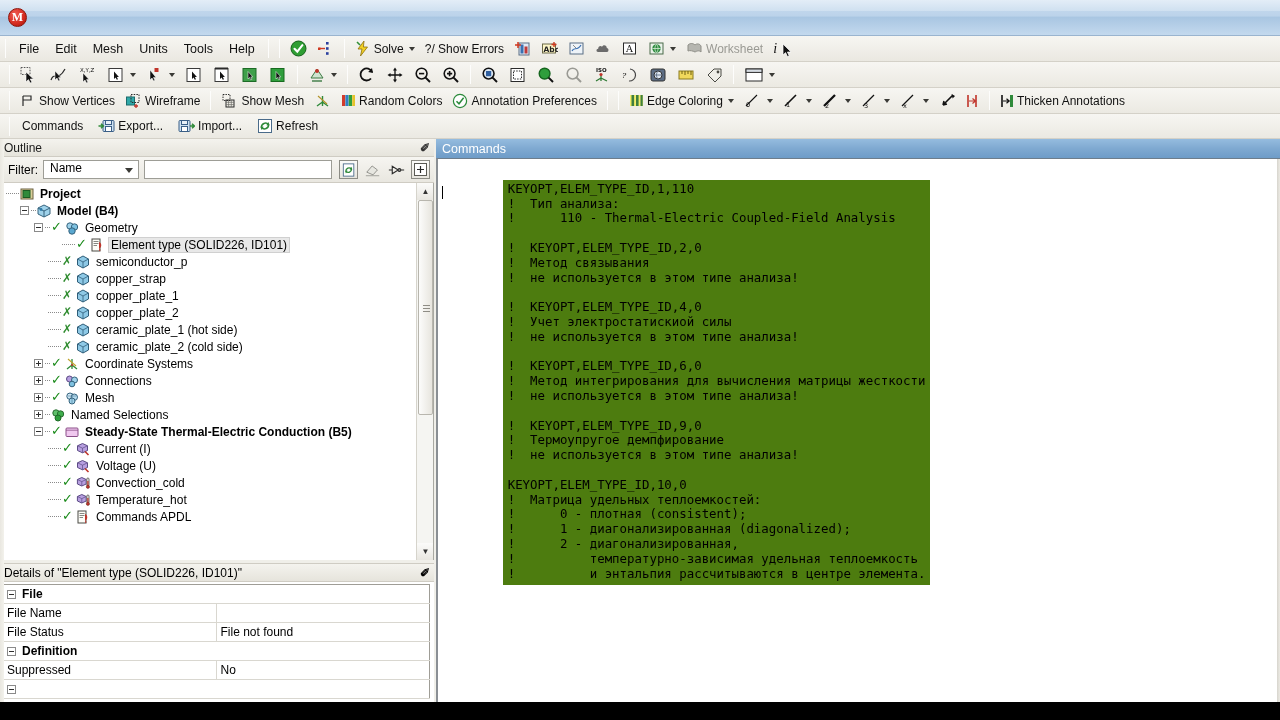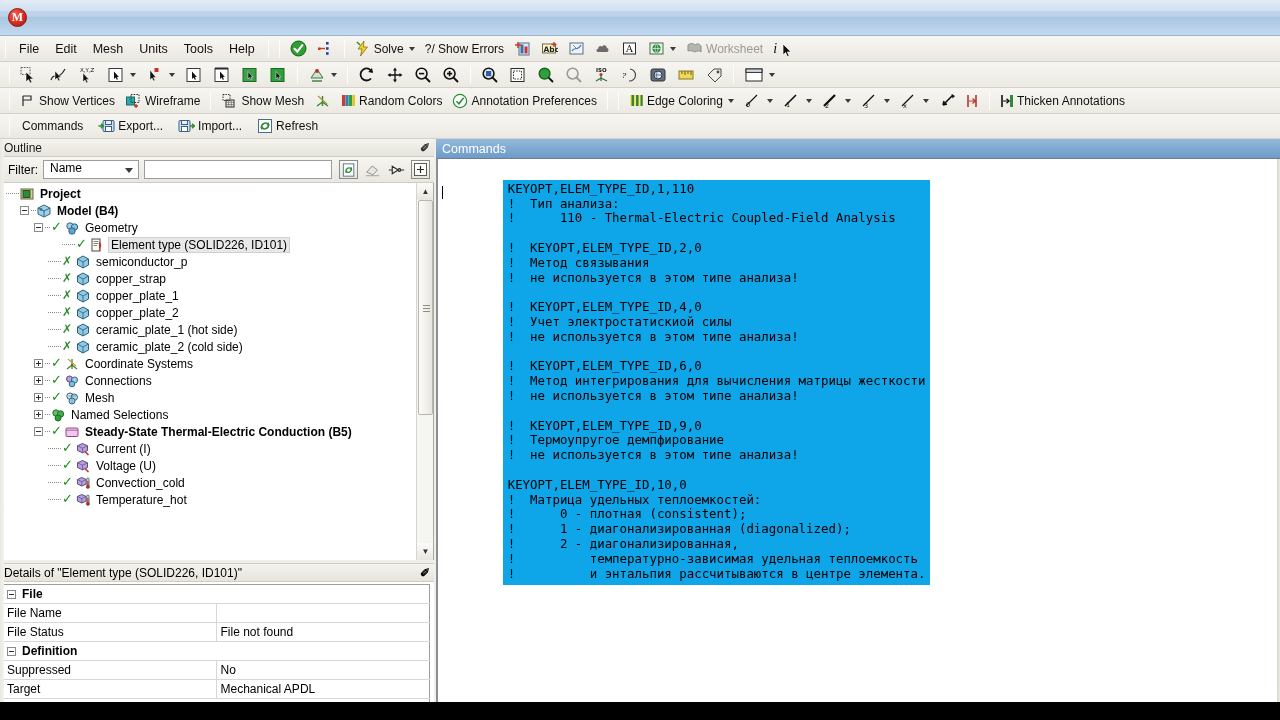--- a/index.html
+++ b/index.html
@@ -271,21 +271,21 @@
   }
   .code {
     font-family: "DejaVu Sans Mono", "Liberation Mono", monospace;
     font-size: 12.4px;
     line-height: 14.8px;
     white-space: pre;
     color: #000;
   }
   .code-plain { padding-left: 5px; }
   .code-hl {
-    background: #0ea5e9;
+    background: #4d7c0f;
     display: inline-block;
     padding: 2px 5px 4px 5px;
     margin-left: 0px;
   }
   .caretline {
     position: absolute; left: 4px; top: 27px; width: 1px; height: 13px; background: #000;
   }
   .cmd-right-edge {
     position: absolute; right: 0; top: 0; width: 3px; height: 100%;
     background: linear-gradient(to right,#d7d5ce,#eceae3);
@@ -1074,20 +1074,31 @@
             <span class="dots"></span>
             <span class="chk green"></span>
             <svg width="14" height="14" viewBox="0 0 14 14" style="margin-right: 4px; flex: 0 0 auto;">
               <path d="M5.8 1.5 L10.2 3.5 L10.2 8 L5.8 10 L1.4 8 L1.4 3.5 Z" fill="#b79fe0" stroke="#5b4a84"></path>
               <path d="M1.4 3.5 L5.8 5.6 L10.2 3.5 M5.8 5.6 V10" stroke="#5b4a84" fill="none" stroke-width="0.7"></path>
               <rect x="10.8" y="2" width="2.2" height="8" rx="1.1" fill="#f0f0ea" stroke="#6a6a64"></rect>
               <rect x="11.3" y="5" width="1.2" height="5" fill="#c0342a"></rect>
               <circle cx="11.9" cy="10.8" r="1.6" fill="#c0342a" stroke="#6a2a24" stroke-width="0.6"></circle>
             </svg>
             <span class="lbl">Temperature_hot</span>
+          </div>
+          <div class="tree-row">
+            <span class="spacer" style="width: 42px;"></span>
+            <span class="dots"></span>
+            <span class="chk green"></span>
+            <svg width="14" height="14" viewBox="0 0 14 14" style="margin-right: 4px; flex: 0 0 auto;">
+              <rect x="2" y="1" width="8" height="12" fill="#fdfdf8" stroke="#4a4a44"></rect>
+              <path d="M3.5 3.5 H8.5 M3.5 5.5 H8.5 M3.5 7.5 H7" stroke="#6a6a64" stroke-width="0.8"></path>
+              <path d="M9 4 C12 5 12 9 9 11 L11 12 L9 13" fill="#c0342a"></path>
+            </svg>
+            <span class="lbl">Commands APDL</span>
           </div>
         </div>
       <div class="vscroll">
         <div class="arrow">▲</div>
         <div class="thumb" style="top:17px;height:215px;">
           <div class="grip">
               <i></i>
               <i></i>
               <i></i>
             </div>
@@ -1115,24 +1126,20 @@
             <td class="k">File Status</td>
             <td>File not found</td>
           </tr>
           <tr class="grp">
             <td colspan="2"><span class="grp-box"></span><span>Definition</span></td>
           </tr>
           <tr>
             <td class="k">Suppressed</td>
             <td>No</td>
           </tr>
-          <tr>
-            <td class="k">Target</td>
-            <td>Mechanical APDL</td>
-          </tr>
           <tr class="grp">
             <td colspan="2"><span class="grp-box"></span></td>
           </tr>
         </tbody>
     </table>
   </div>
 
   <div class="left-edge-strip"></div>
 
   <div class="cmd-panel">

